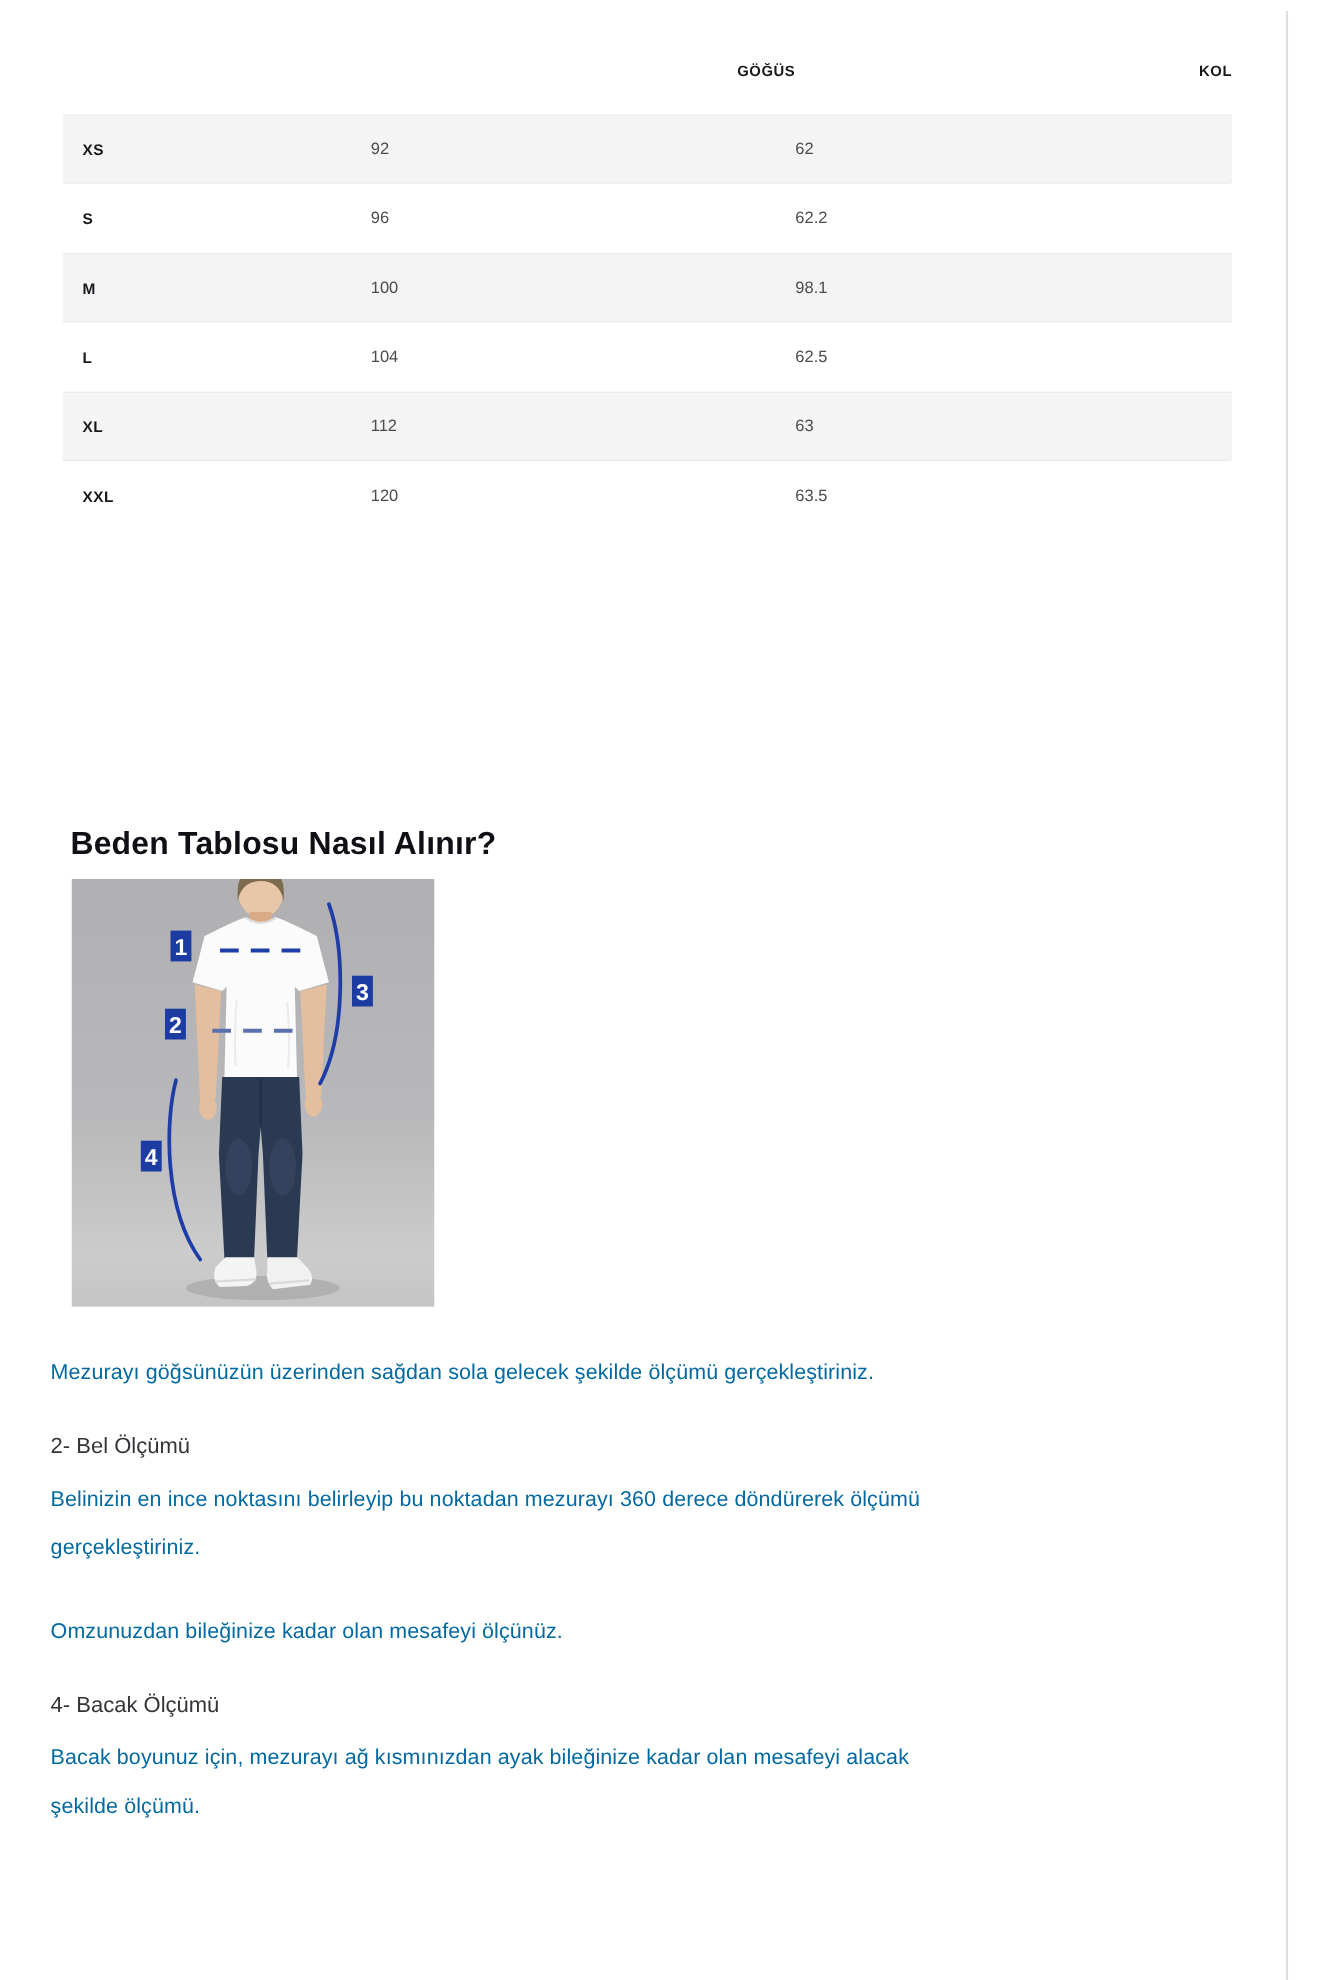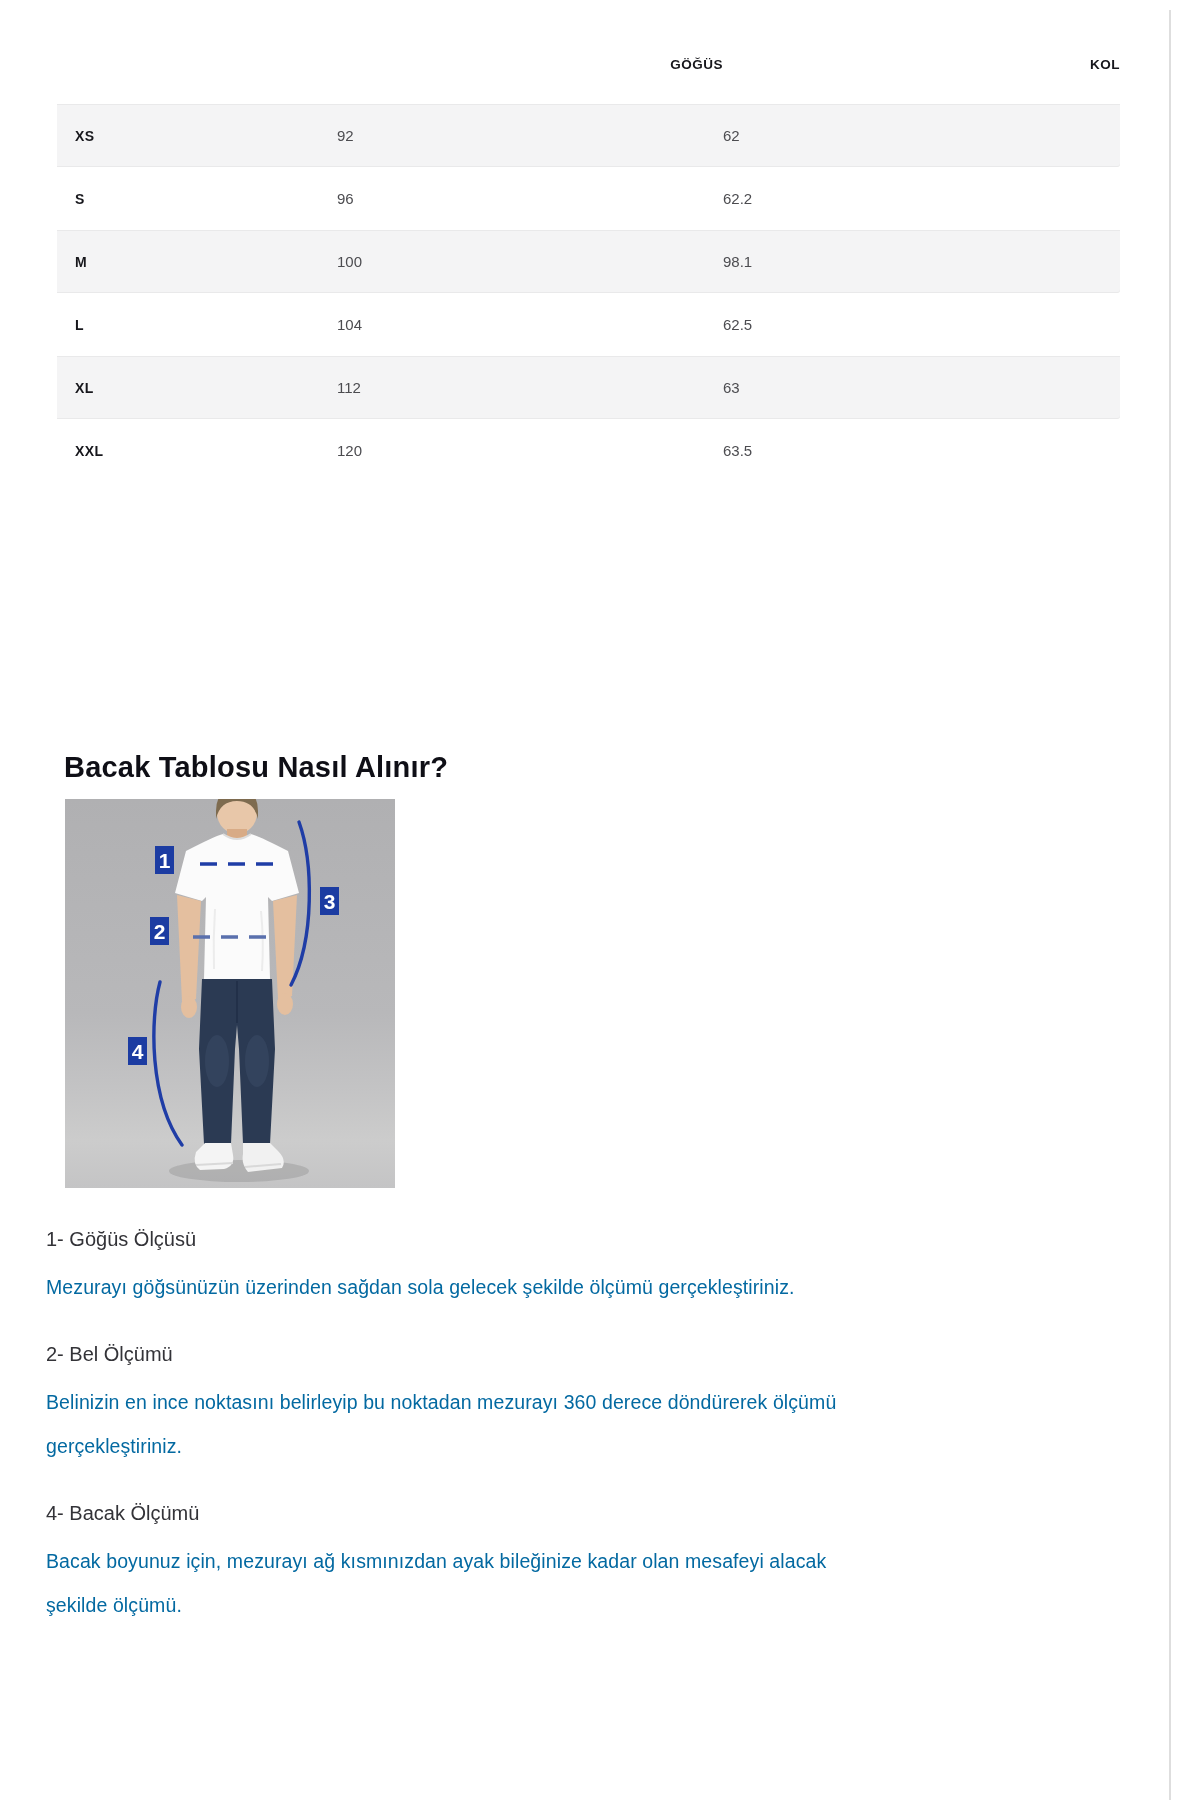--- a/index.html
+++ b/index.html
@@ -93,21 +93,21 @@
     <span class="tval">112</span>
     <span class="tval">63</span>
   </div>
   <div class="trow">
     <span class="tsize">XXL</span>
     <span class="tval">120</span>
     <span class="tval">63.5</span>
   </div>
 </div>
 
-<h2 class="guide-heading">Bacak Tablosu Nasıl Alınır?</h2>
+<h2 class="guide-heading">Beden Tablosu Nasıl Alınır?</h2>
 
 <div class="figure">
   <svg width="330" height="389" viewBox="0 0 330 389" xmlns="http://www.w3.org/2000/svg">
     <defs>
       <linearGradient id="gbg" x1="0" y1="0" x2="0" y2="1">
         <stop offset="0" stop-color="#b0b0b2"></stop>
         <stop offset="0.55" stop-color="#b8b8ba"></stop>
         <stop offset="0.74" stop-color="#c3c3c4"></stop>
         <stop offset="0.88" stop-color="#cccccc"></stop>
         <stop offset="1" stop-color="#c4c4c5"></stop>
@@ -162,29 +162,29 @@
 
       <path d="M95,183 C85,220 84,300 117,346" fill="none" stroke="#1f3da6" stroke-width="3.4" stroke-linecap="round"></path>
       <rect x="63" y="238" width="19" height="28" fill="#1c3ca2"></rect>
       <text x="72.5" y="260" fill="#ffffff">4</text>
     </g>
   </svg>
 </div>
 
 <div class="instructions">
   <div class="section">
-    <div class="sec-title">1- Göğüs Ölçüsü</div>
     <div class="sec-line">Mezurayı göğsünüzün üzerinden sağdan sola gelecek şekilde ölçümü gerçekleştiriniz.</div>
   </div>
   <div class="section">
     <div class="sec-title">2- Bel Ölçümü</div>
     <div class="sec-line">Belinizin en ince noktasını belirleyip bu noktadan mezurayı 360 derece döndürerek ölçümü</div>
     <div class="sec-line">gerçekleştiriniz.</div>
   </div>
   <div class="section">
+    <div class="sec-line">Omzunuzdan bileğinize kadar olan mesafeyi ölçünüz.</div>
   </div>
   <div class="section">
     <div class="sec-title">4- Bacak Ölçümü</div>
     <div class="sec-line">Bacak boyunuz için, mezurayı ağ kısmınızdan ayak bileğinize kadar olan mesafeyi alacak</div>
     <div class="sec-line">şekilde ölçümü.</div>
   </div>
 </div>
 
 <div class="scroll-line"></div>
 

